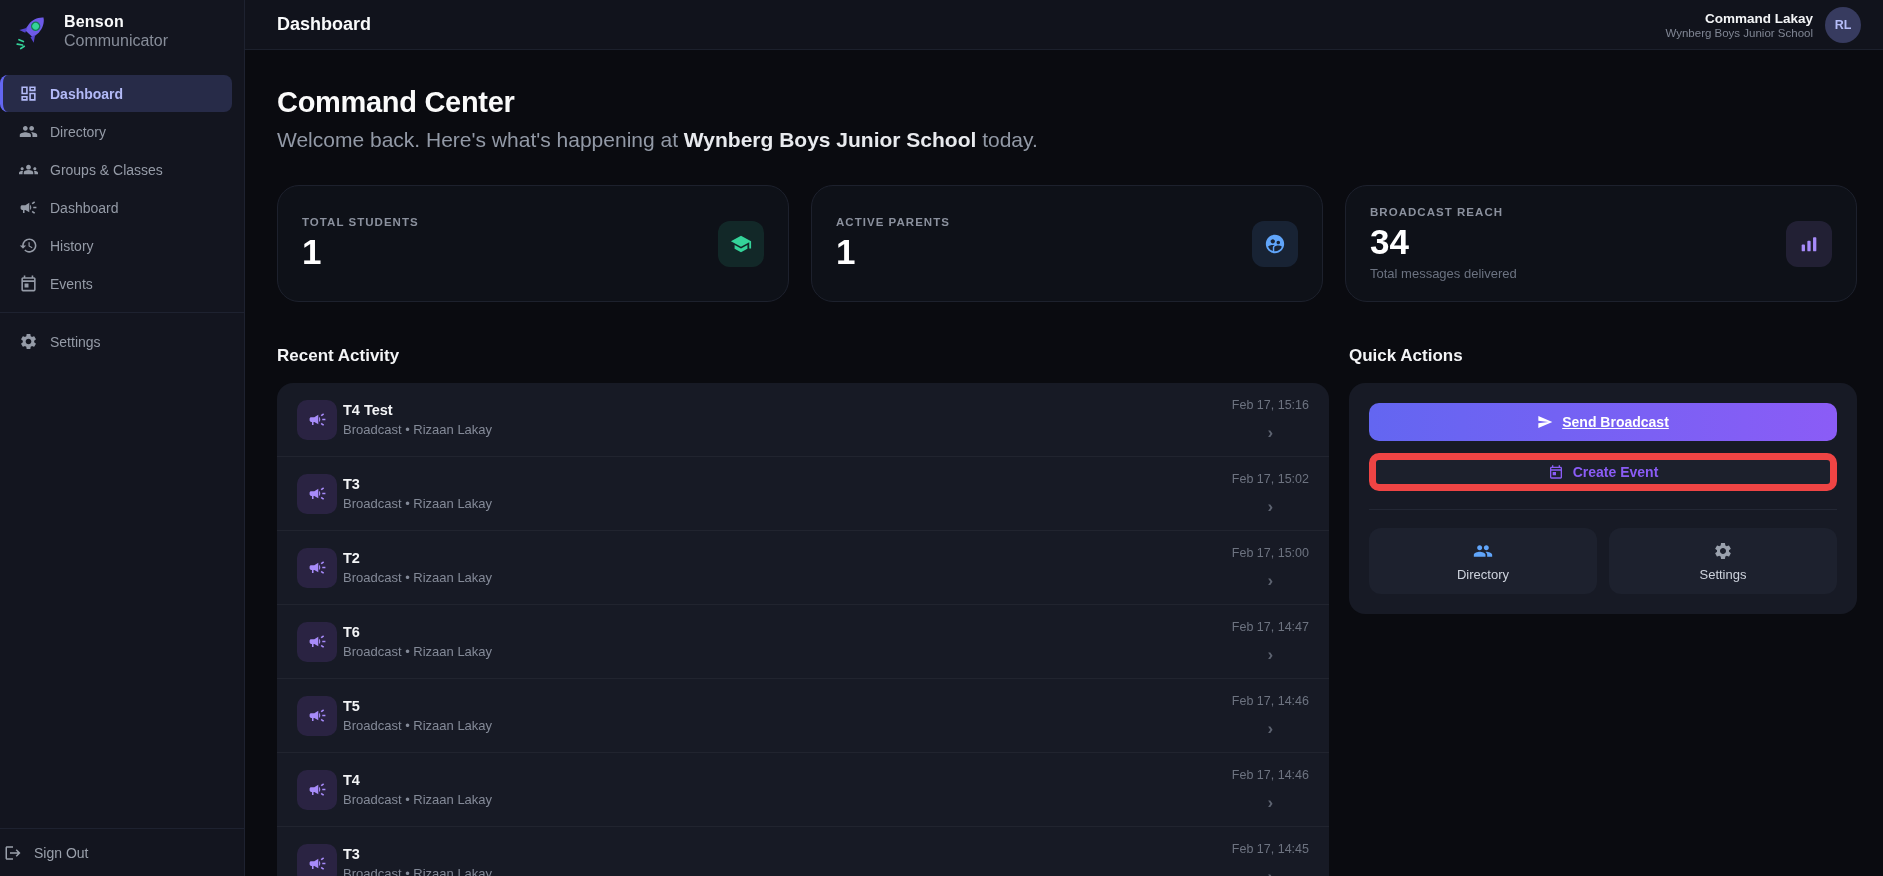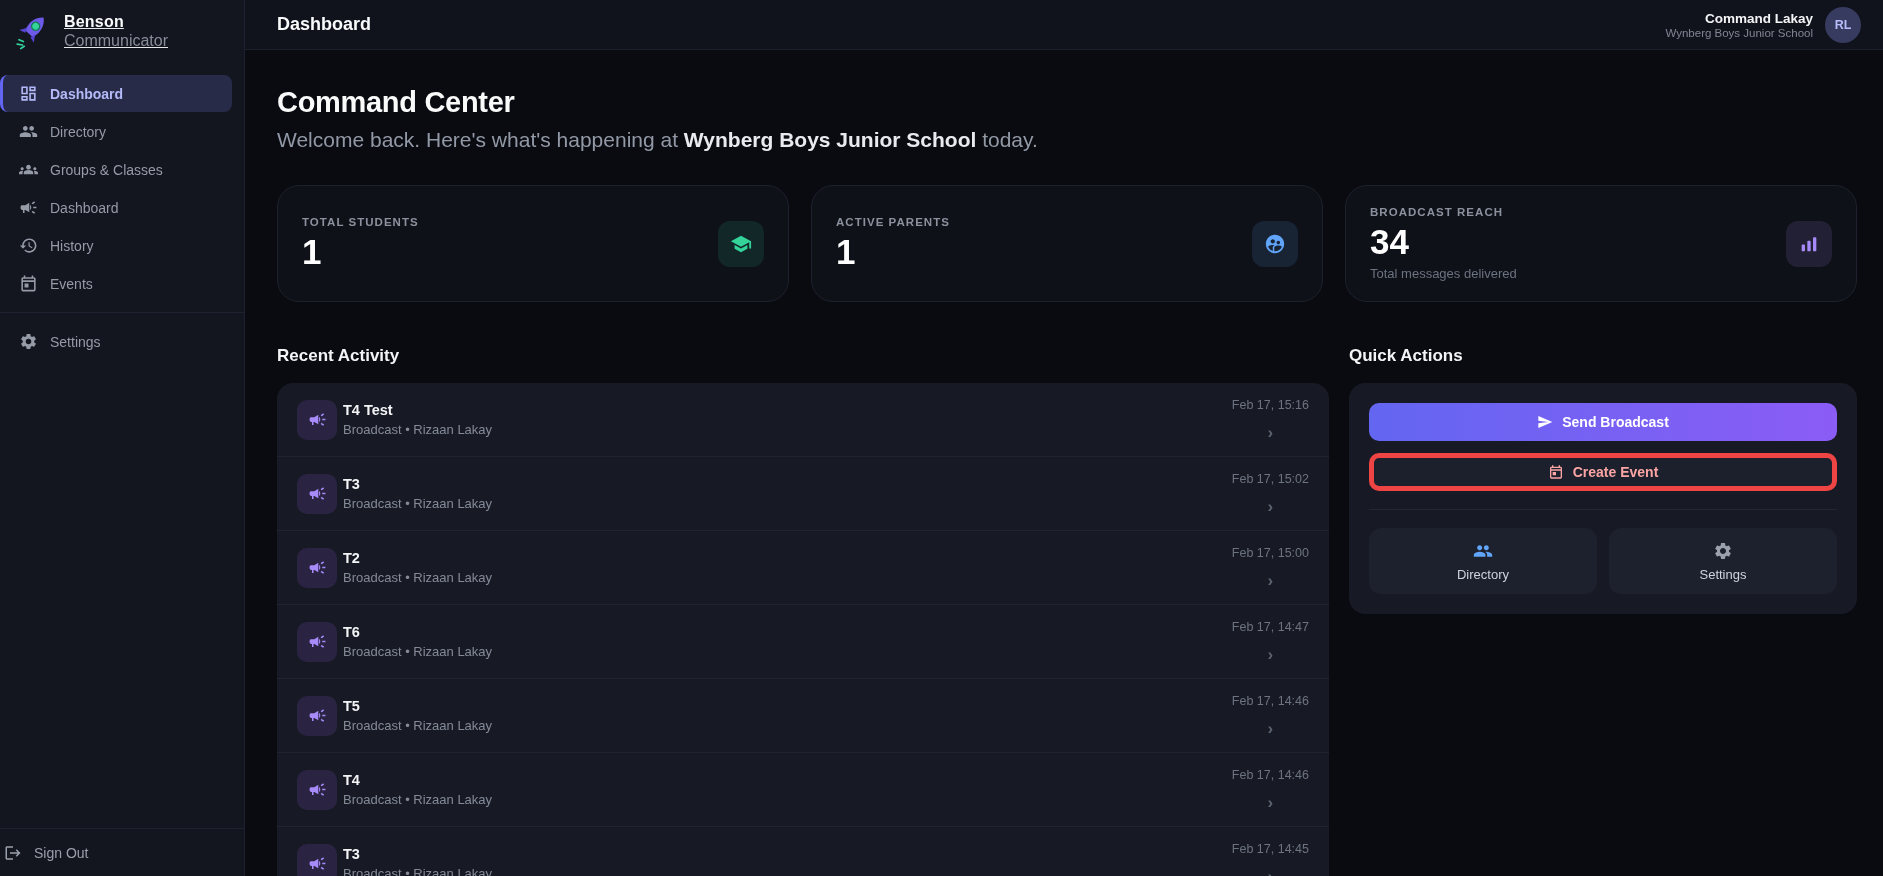--- a/index.html
+++ b/index.html
@@ -12,21 +12,21 @@
   }
   svg { display:block; }
 
   
   .sidebar {
     width:245px; min-width:245px; height:876px;
     background:#13151f;
     border-right:1px solid #1e2230;
     display:flex; flex-direction:column;
   }
-  .logo-row { display:flex; align-items:center; gap:10px; padding:10px 14px 14px 12px;text-decoration:underline; }
+  .logo-row { display:flex; align-items:center; gap:10px; padding:10px 14px 14px 12px; }
   .logo-mark { width:42px; height:42px; }
   .app-name { font-size:16px; font-weight:700; color:#f9fafb; letter-spacing:.2px; }
   .app-tagline { font-size:16px; color:#878d99; margin-top:1px; }
 
   nav { flex:1; padding-top:8px; }
   .nav-item {
     display:flex; align-items:center; gap:12px;
     height:37px; padding:0 14px 0 16px;
     margin:1px 12px 1px 0;
     color:#959ba7; font-size:14px; font-weight:500;
@@ -122,24 +122,24 @@
 
   
   .qa-card { padding:20px; }
   .btn {
     width:100%; height:38px; border-radius:10px; border:none;
     display:flex; align-items:center; justify-content:center; gap:9px;
     font-family:"Liberation Sans", sans-serif;
     font-size:14px; font-weight:700; cursor:pointer;
   }
   .btn svg { width:16px; height:16px; }
-  .btn-primary { background:linear-gradient(90deg,#6366f1,#8b5cf6); color:#ffffff; }
+  .btn-primary { background:linear-gradient(90deg,#6366f1,#8b5cf6); color:#ffffff;text-decoration:underline; }
   .btn-secondary {
     margin-top:12px;
-    background:#1c202c; border:5px solid #ef4444; color:#fca5a5; font-weight:600;
+    background:#1c202c; border:7px solid #ef4444; color:#8b5cf6; font-weight:600;
   }
   .qa-divider { height:1px; background:#232734; margin:18px 0; }
   .tiles { display:grid; grid-template-columns:1fr 1fr; gap:12px; }
   .tile {
     background:#1d212e; border-radius:12px; height:66px;
     display:flex; flex-direction:column; align-items:center; justify-content:center; gap:6px;
     cursor:pointer;
   }
   .tile svg { width:20px; height:20px; }
   .tile-label { font-size:13px; color:#ced3dd; }

